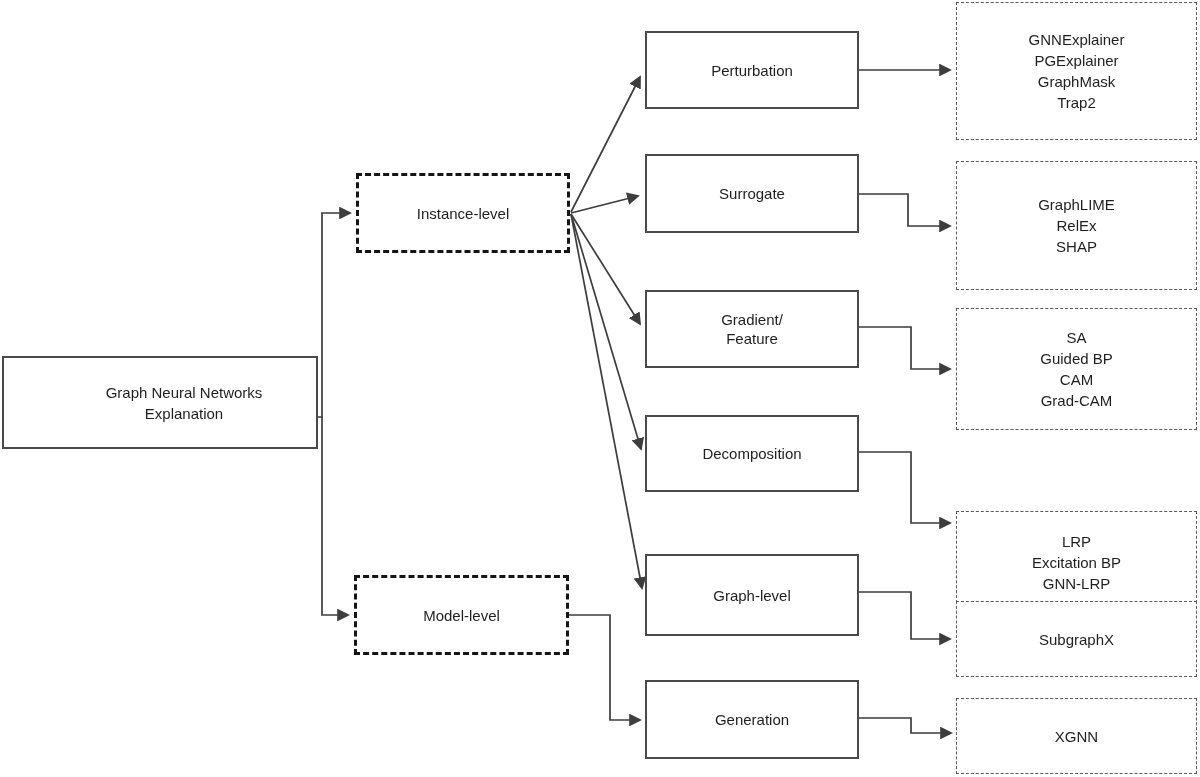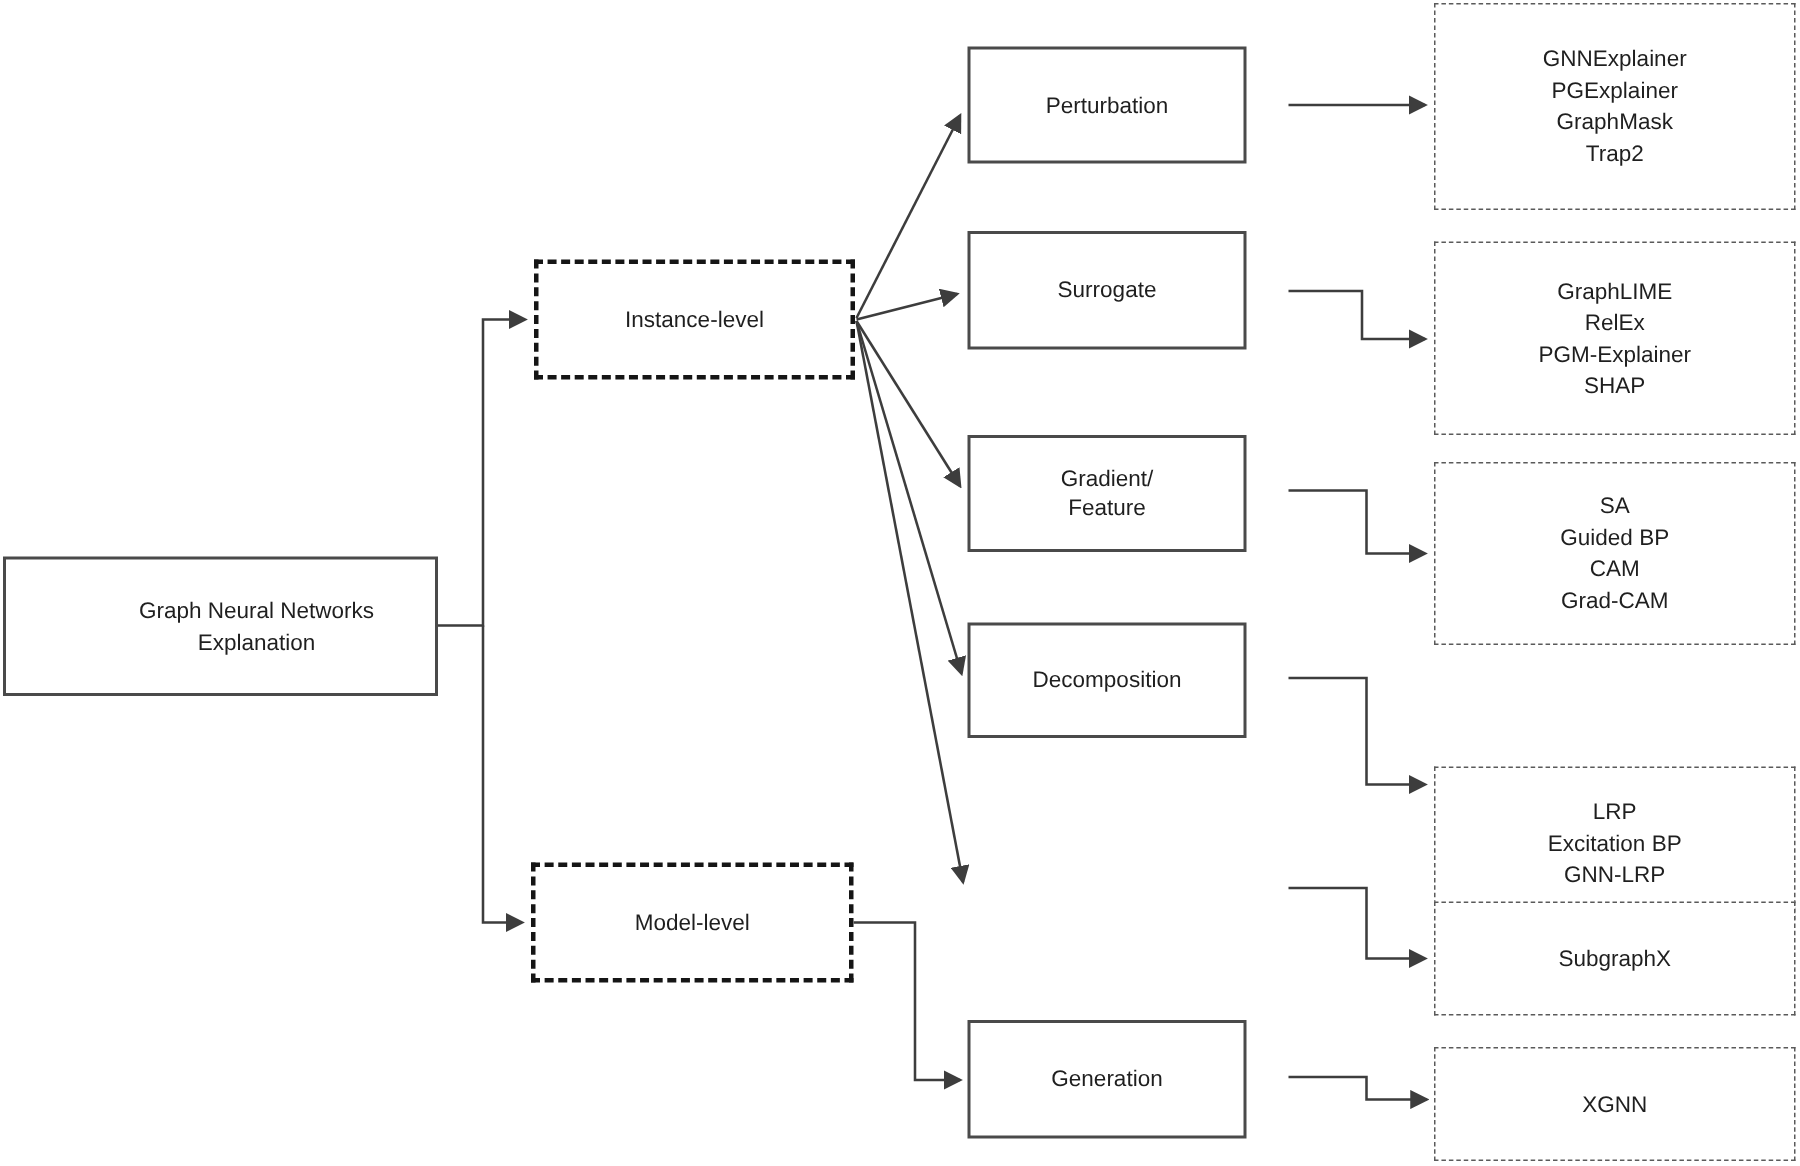--- a/index.html
+++ b/index.html
@@ -35,25 +35,25 @@
     font-size: 15px;
     line-height: 1.4;
     box-sizing: border-box;
   }
   .node .line { white-space: nowrap; }
   .solid  { border: 2px solid #4a4a4a; }
   .dash-bold { border: 3px dashed #151515; }
   .dash-fine { border: 1px dashed #5a5a5a; }
 
   
-  .n-root          { left: 2px;   top: 371px; width: 290px; height: 93px; padding-left: 48px; }
+  .n-root          { left: 2px;   top: 356px; width: 316px; height: 93px; padding-left: 48px; }
   .n-instance      { left: 356px; top: 173px; width: 214px; height: 80px; }
   .n-model         { left: 354px; top: 575px; width: 215px; height: 80px; }
 
-  .mid             { left: 645px; width: 186px; }
+  .mid             { left: 645px; width: 214px; }
   .n-perturbation  { top: 31px;  height: 78px; }
   .n-surrogate     { top: 154px; height: 79px; }
   .n-gradient      { top: 290px; height: 78px; line-height: 1.3; }
   .n-decomposition { top: 415px; height: 77px; }
   .n-graphlevel    { top: 554px; height: 82px; }
   .n-generation    { top: 680px; height: 79px; }
 
   .rgt             { left: 956px; width: 241px; }
   .n-m-perturb     { top: 2px;   height: 138px; }
   .n-m-surrogate   { top: 161px; height: 129px; text-align: right; }
@@ -117,34 +117,36 @@
   <div class="node solid mid n-surrogate">
     <span class="line">Surrogate</span>
   </div>
   <div class="node solid mid n-gradient">
       <div class="line">Gradient/</div>
       <div class="line">Feature</div>
     </div>
   <div class="node solid mid n-decomposition">
     <span class="line">Decomposition</span>
   </div>
+  <div class="node solid mid n-graphlevel">
+    <span class="line">Graph-level</span>
+  </div>
   <div class="node solid mid n-generation">
     <span class="line">Generation</span>
   </div>
 
   <div class="node dash-fine rgt n-m-perturb">
       <div class="line">GNNExplainer</div>
       <div class="line">PGExplainer</div>
       <div class="line">GraphMask</div>
       <div class="line">Trap2</div>
     </div>
   <div class="node dash-fine rgt n-m-surrogate">
       <div class="line">GraphLIME</div>
       <div class="line">RelEx</div>
-      <div class="line">PGM-Explainer</div>
       <div class="line">SHAP</div>
     </div>
   <div class="node dash-fine rgt n-m-gradient">
       <div class="line">SA</div>
       <div class="line">Guided BP</div>
       <div class="line">CAM</div>
       <div class="line">Grad-CAM</div>
     </div>
   <div class="node dash-fine rgt n-m-decomp">
       <div class="line">LRP</div>

